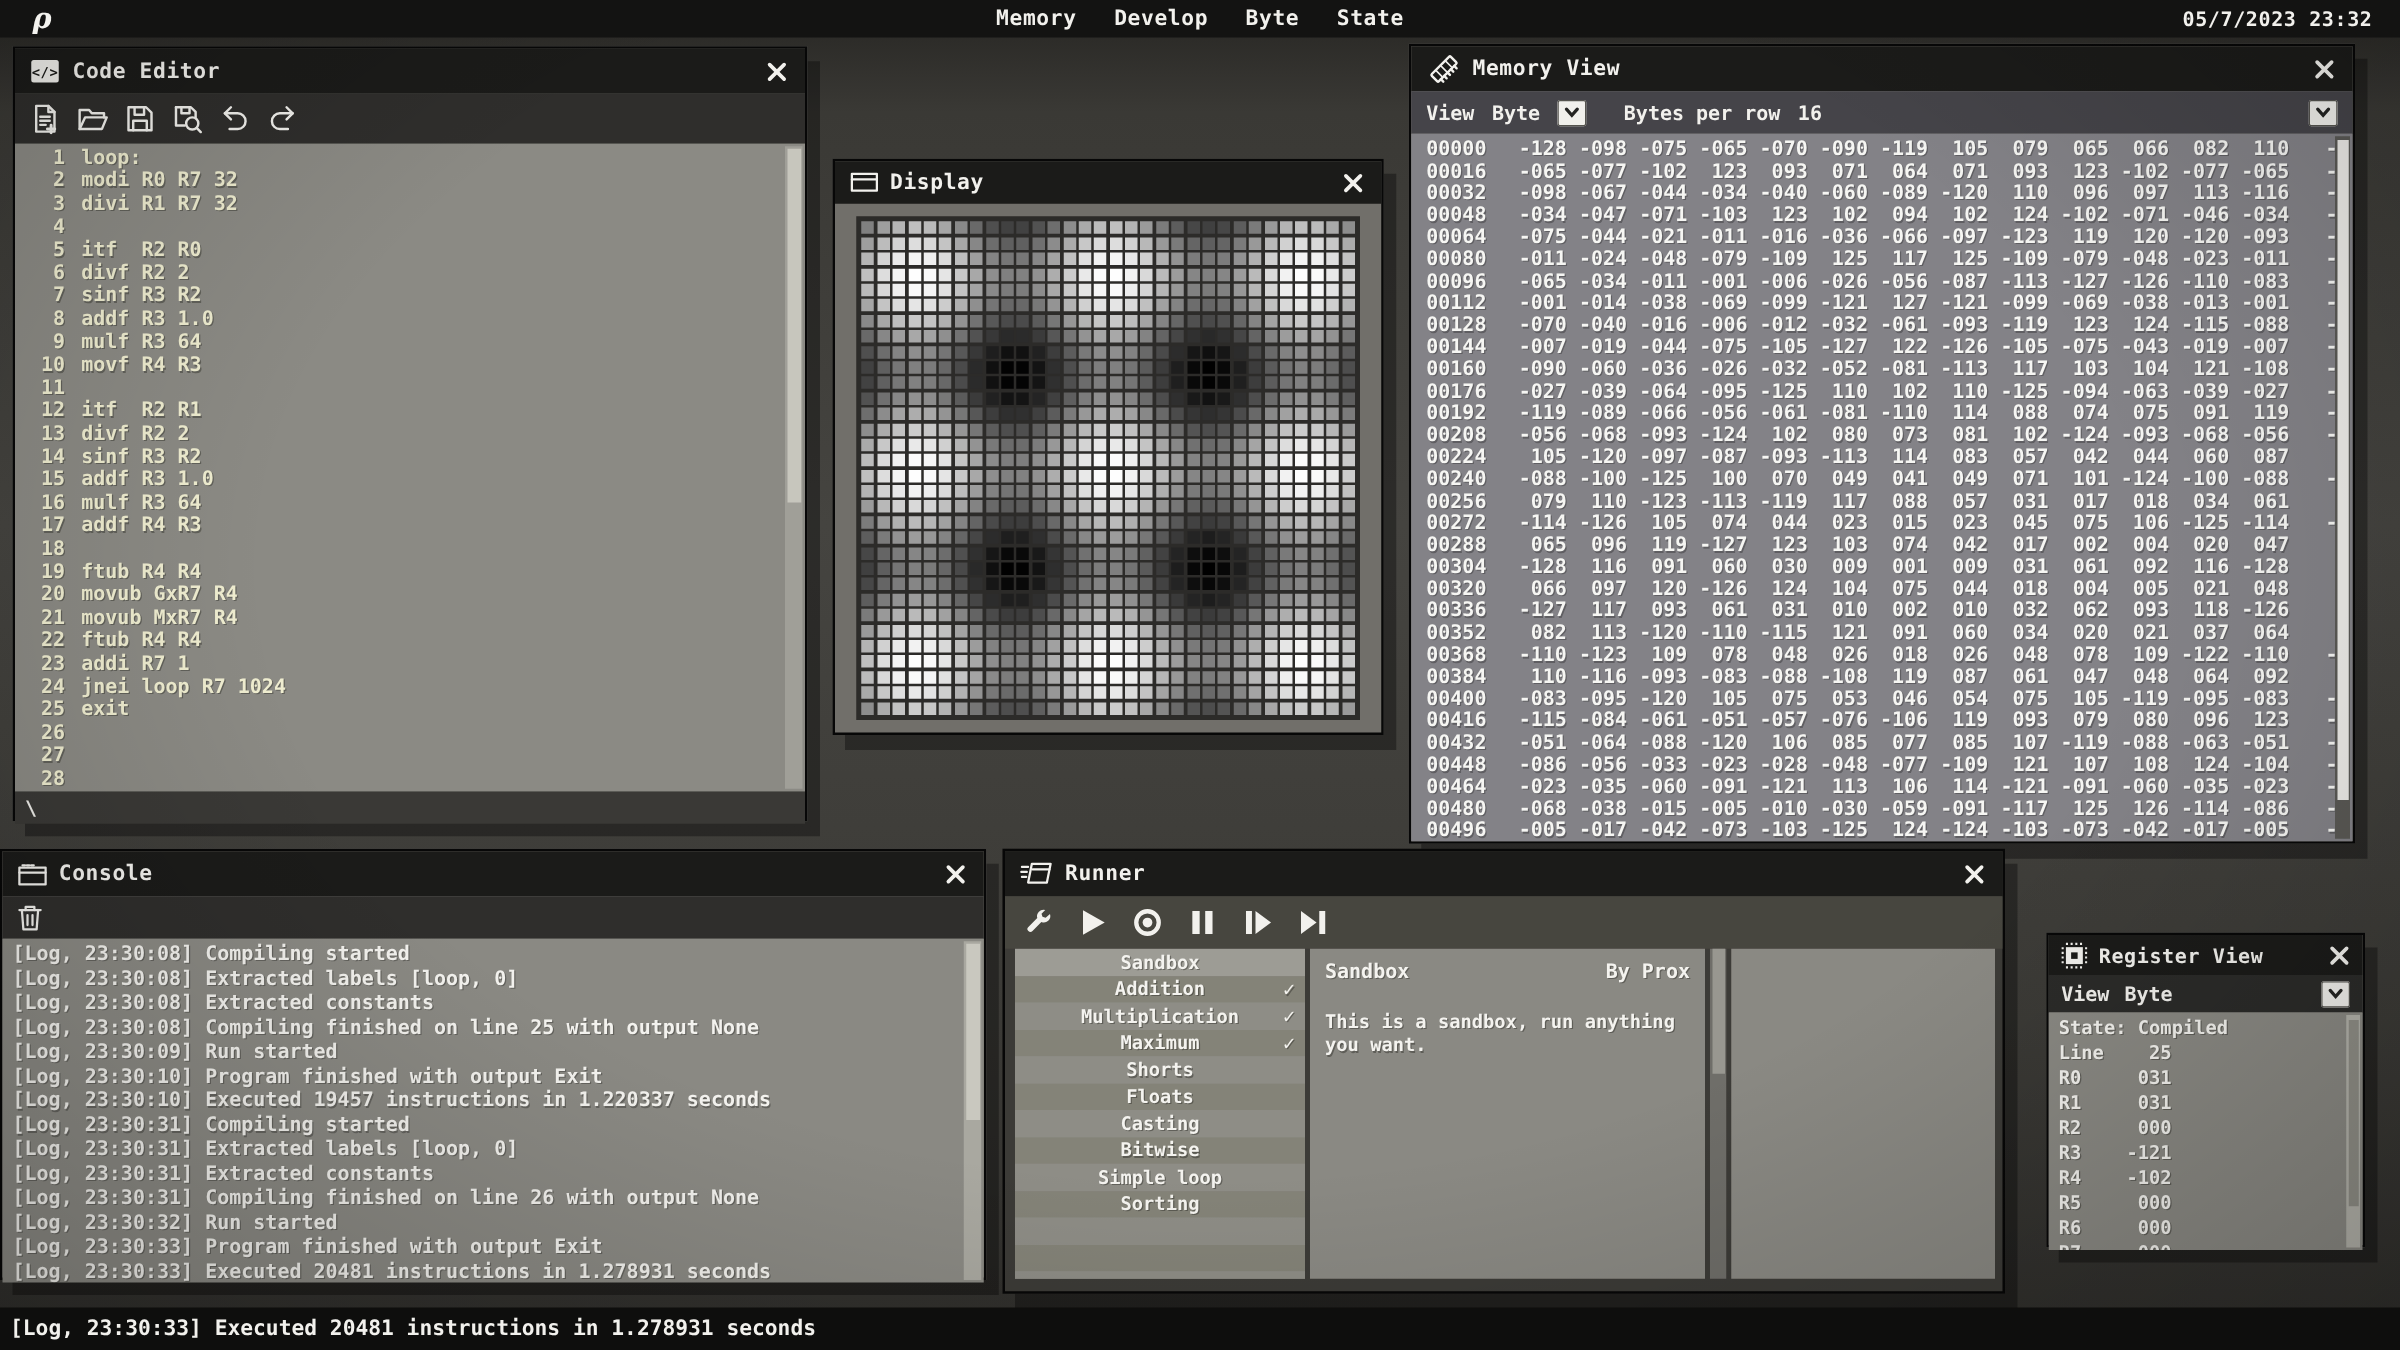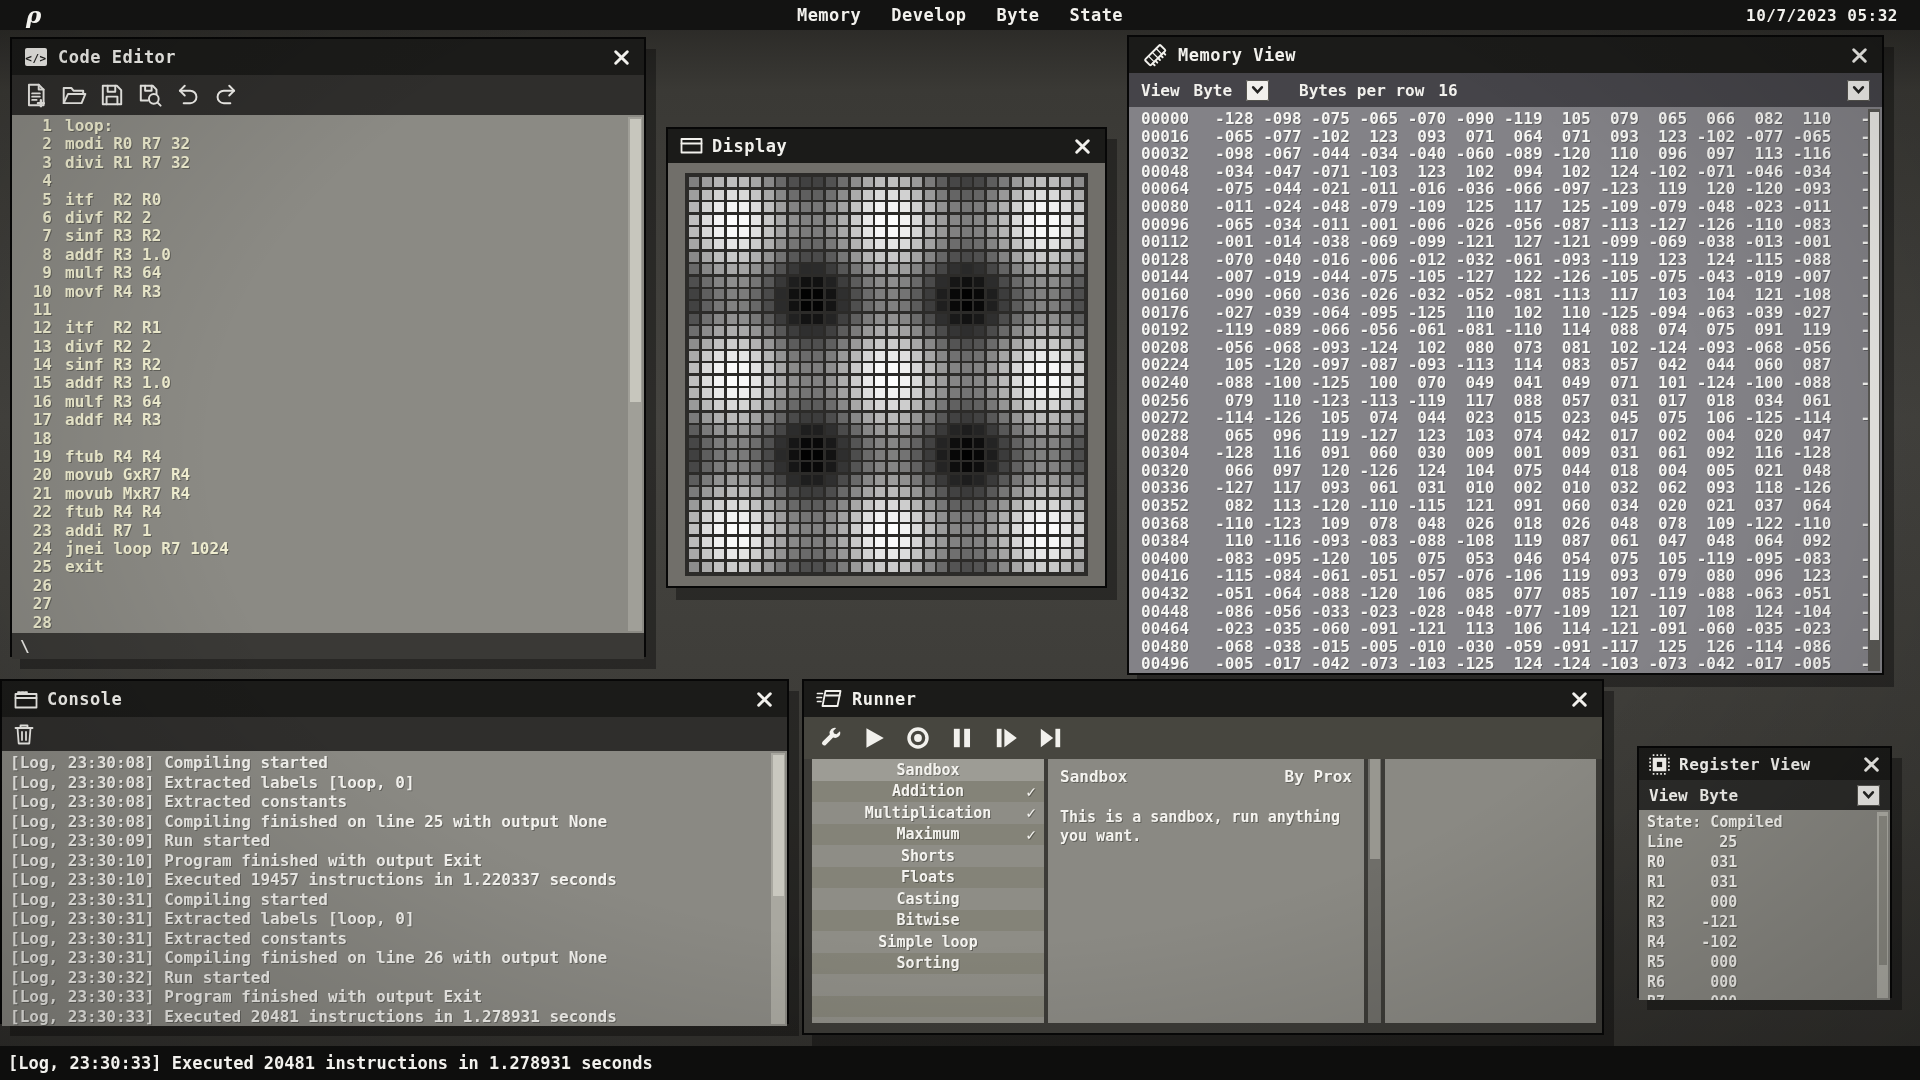--- a/index.html
+++ b/index.html
@@ -117,21 +117,21 @@
 <div class="screen">
 
   <div class="menubar">
     <span class="logo">ρ</span>
     <div class="menu-items" id="menu-items">
         <span>Memory</span>
         <span>Develop</span>
         <span>Byte</span>
         <span>State</span>
       </div>
-    <span class="datetime">10/7/2023 05:32</span>
+    <span class="datetime">05/7/2023 23:32</span>
   </div>
 
   <div class="win" id="code-editor">
     <div class="titlebar">
       <span>
           <svg width="25" height="22" viewBox="0 0 25 22">
             <rect x="1" y="2" width="22" height="18" rx="2" fill="#f2f1ed"></rect>
             <text x="12" y="15.5" font-size="11" font-family="DejaVu Sans Mono, monospace" font-weight="bold" fill="#1b1b19" text-anchor="middle">&lt;/&gt;</text>
           </svg>
         </span>

